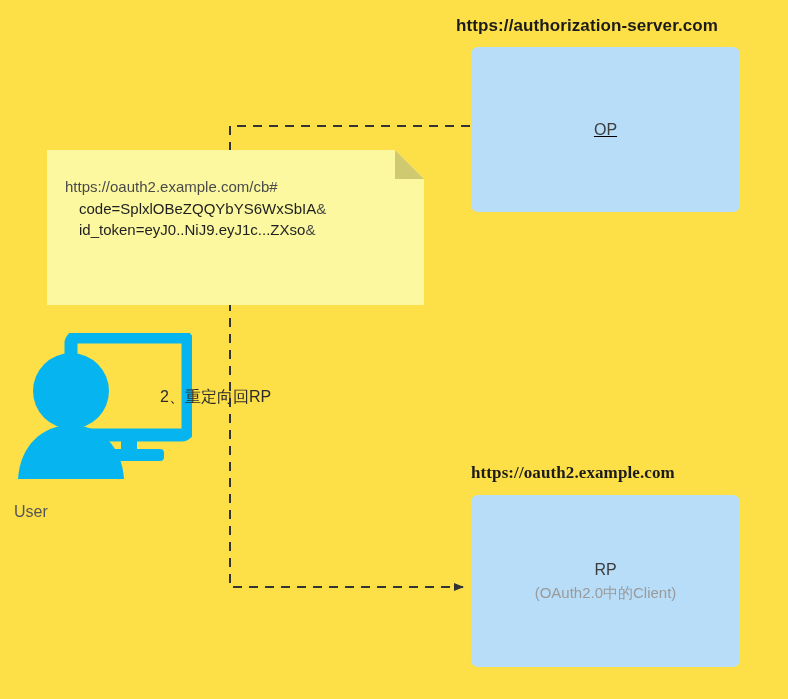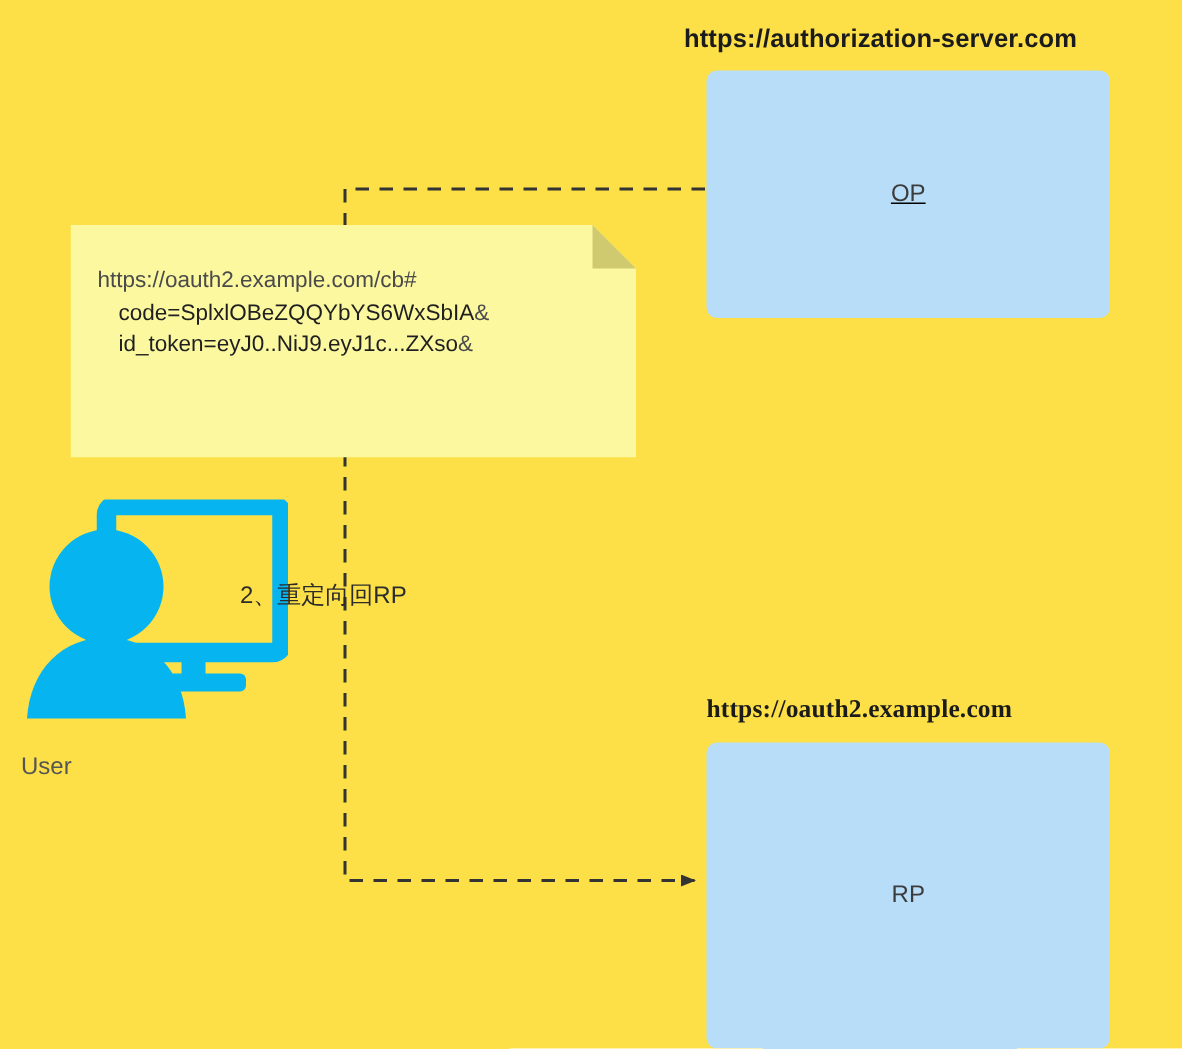--- a/index.html
+++ b/index.html
@@ -136,22 +136,23 @@
 
     <path d="M470,126 L230,126 L230,587 L463,587" fill="none" stroke="#333333" stroke-width="2" stroke-dasharray="9 7" marker-end="url(#arrowhead)"></path>
   </svg>
 
   <div class="svc-title" style="left:456px; top:16px;">https://authorization-server.com</div>
   <div class="svc-box" style="left:471px; top:47px; width:269px; height:165px;text-decoration:underline;">
     <div class="svc-name">OP</div>
   </div>
 
   <div class="svc-title" style="left:471px; top:463px;font-family:Liberation Serif, serif;">https://oauth2.example.com</div>
-  <div class="svc-box" style="left:471px; top:495px; width:269px; height:204px;">
+  <div class="svc-box" style="left:471px; top:495px; width:269px; height:172px;">
     <div class="svc-name">RP</div>
+    <div class="svc-sub">(OAuth2.0中的Client)</div>
   </div>
 
   <div id="note-wrap">
     <svg id="note-shape" viewBox="0 0 377 155" preserveAspectRatio="none">
       <path d="M0,0 L348,0 L377,29 L377,155 L0,155 Z" fill="#fbf8a0"></path>
       <path d="M348,0 L377,29 L348,29 Z" fill="#cfca70"></path>
     </svg>
     <div id="note-text">
       <span>https://oauth2.example.com/cb#</span>
       <span class="ind"><b>code=SplxlOBeZQQYbYS6WxSbIA</b><span>&amp;</span></span>

